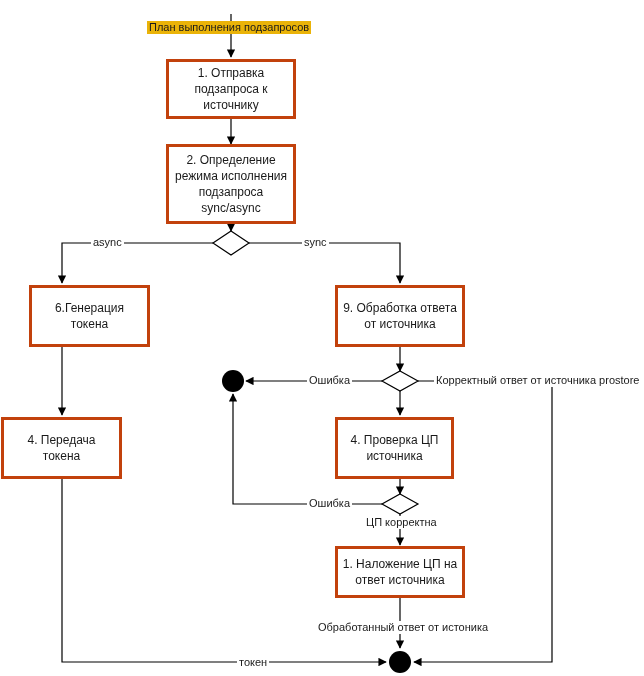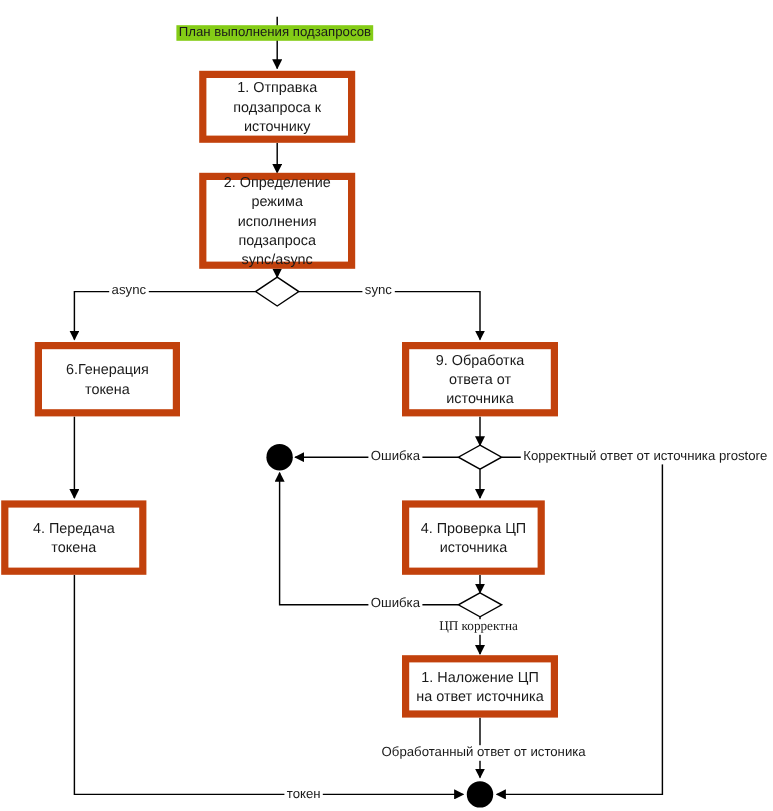--- a/index.html
+++ b/index.html
@@ -21,21 +21,21 @@
   svg.layer {
     position: absolute;
     left: 0;
     top: 0;
     width: 644px;
     height: 676px;
   }
   .node-box {
     position: absolute;
     box-sizing: border-box;
-    border: 6px solid #c2410c;
+    border: 3px solid #c2410c;
     background: #ffffff;
     display: flex;
     align-items: center;
     justify-content: center;
     text-align: center;
     font-size: 12px;
     line-height: 16px;
     color: #1a1a1a;
     padding: 2px 4px;
   }
@@ -46,21 +46,21 @@
     color: #1a1a1a;
     background: #ffffff;
     white-space: nowrap;
     padding: 0 2px;
   }
   .diagram-title {
     position: absolute;
     font-size: 11px;
     line-height: 13px;
     color: #1a1a1a;
-    background: #84cc16;
+    background: #eab308;
     white-space: nowrap;
     padding: 0 2px;
   }
 </style>
 </head>
 <body>
 
 <div id="canvas">
 
   <svg class="layer" viewBox="0 0 644 676" xmlns="http://www.w3.org/2000/svg">
@@ -132,19 +132,19 @@
 
   <div class="edge-label" style="left:302px; top:236px;">sync</div>
 
   <div class="edge-label" style="left:307px; top:374px;">Ошибка</div>
 
   <div class="edge-label" style="left:434px; top:374px;">Корректный ответ от источника prostore</div>
 
 
   <div class="edge-label" style="left:307px; top:497px;">Ошибка</div>
 
-  <div class="edge-label" style="left:364px; top:516px;font-family:Liberation Serif, serif;">ЦП корректна</div>
+  <div class="edge-label" style="left:364px; top:516px;">ЦП корректна</div>
 
   <div class="edge-label" style="left:316px; top:621px;">Обработанный ответ от истоника</div>
 
   <div class="edge-label" style="left:237px; top:656px;">токен</div>
 
 </div>
 
 </body></html>

